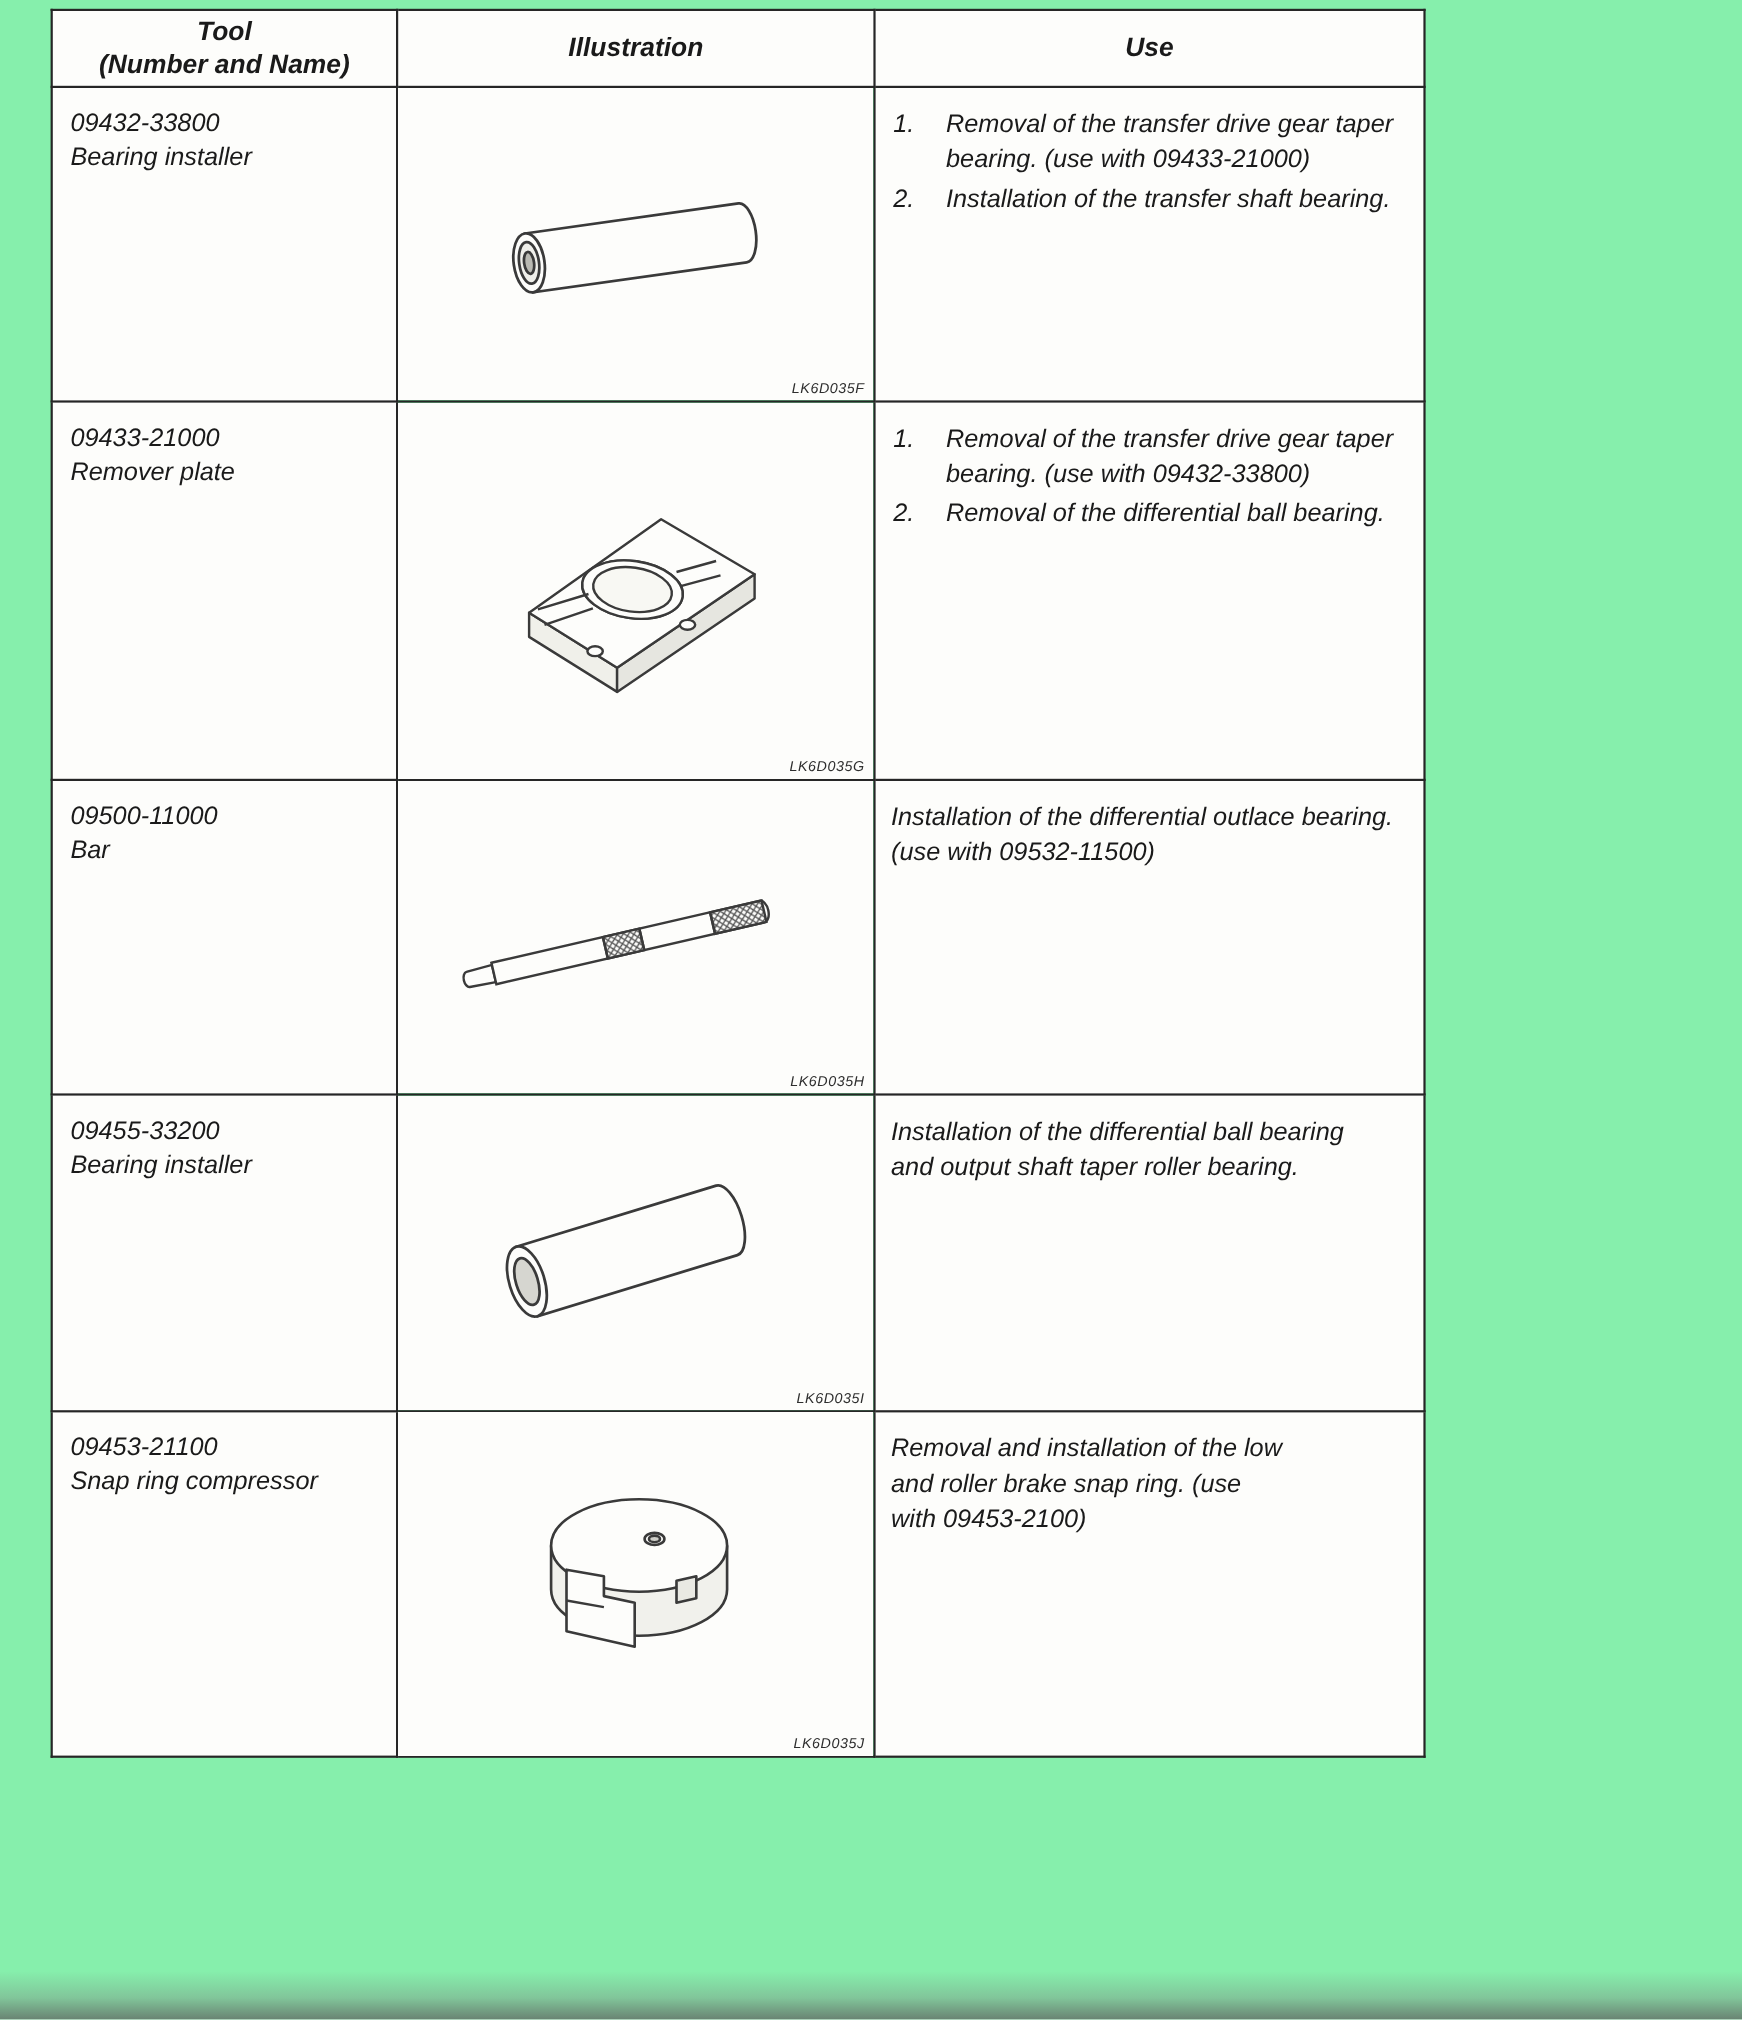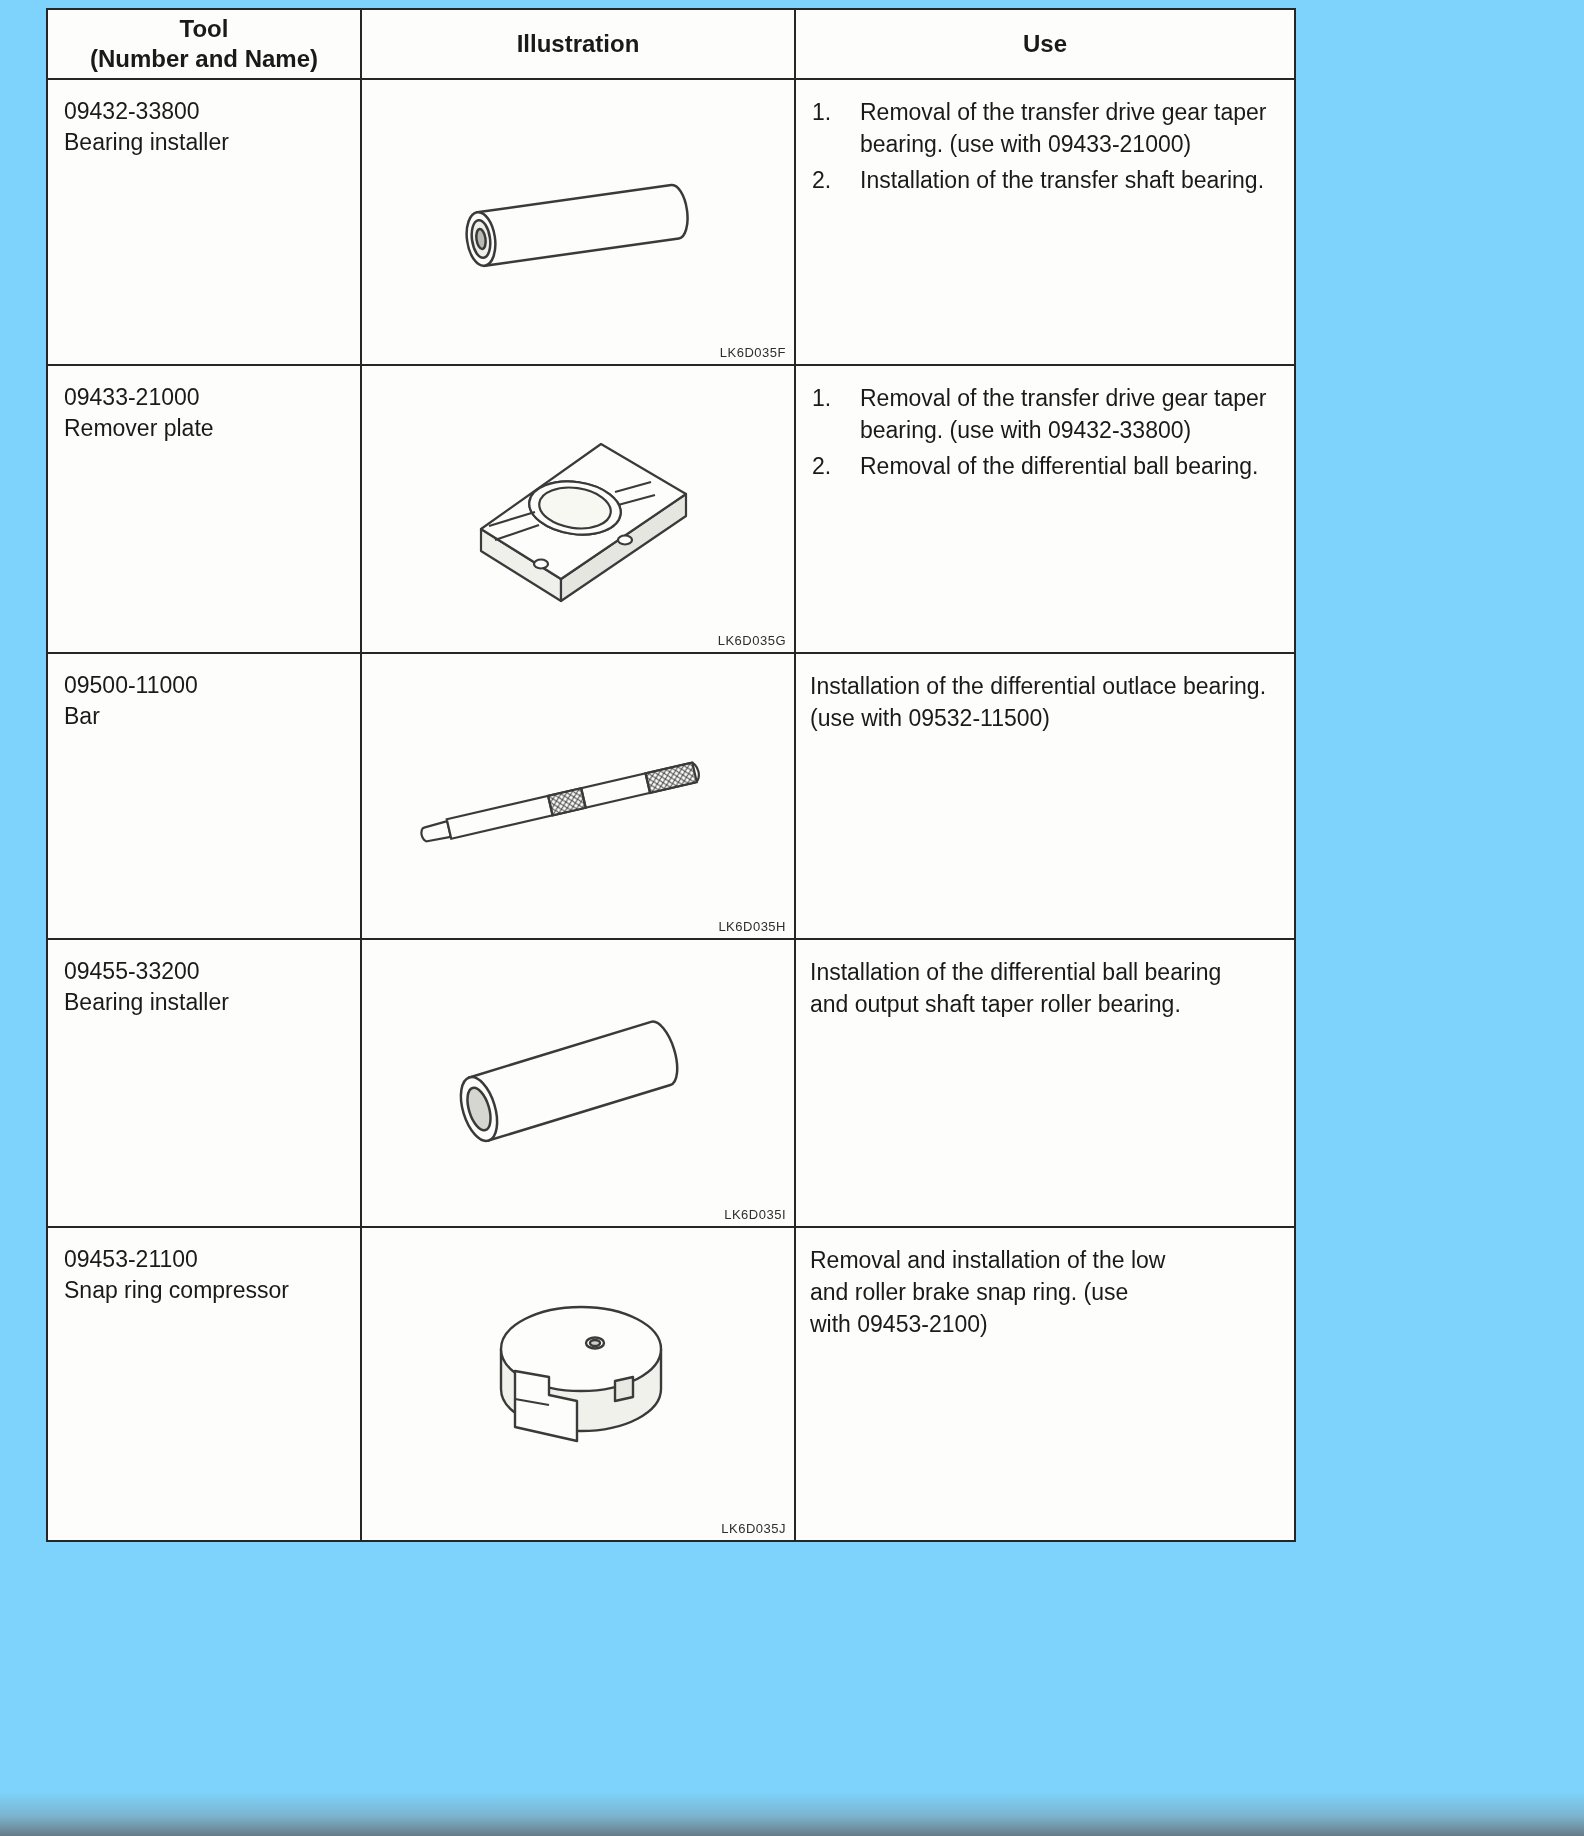--- a/index.html
+++ b/index.html
@@ -1,38 +1,39 @@
 <!DOCTYPE html>
 <html><head>
 <meta charset="utf-8">
 <style>
   html,body{margin:0;padding:0;background:#d8d8d8;}
   .page{
     position:relative;
     width:1584px;height:1836px;
-    background:#7dd3fc;
+    background:#86efac;
     font-family:"Liberation Sans", sans-serif;
     color:#1a1a1a;
     overflow:hidden;
     margin:0 auto;
+    font-style:italic;
   }
   table.tool-table{
     position:absolute;left:46px;top:8px;
     border-collapse:collapse;table-layout:fixed;
   }
   .tool-table col.c-tool{width:314px;}
   .tool-table col.c-illus{width:434px;}
   .tool-table col.c-use{width:500px;}
   .tool-table th,.tool-table td{
     border:2px solid #262626;
     background:#fdfdfb;
   }
   tr.hdr{height:66px;}
   tr.r1{height:286px;}
-  tr.r2{height:288px;}
+  tr.r2{height:344px;}
   tr.r3{height:286px;margin-left:36px;}
   tr.r4{height:220px;}
   tr.r5{height:298px;}
   th{
     font-size:24px;font-weight:bold;text-align:center;vertical-align:middle;
     padding:4px;line-height:1.25;
   }
   td.tool-cell{
     vertical-align:top;text-align:left;
     padding:16px 10px 10px 16px;

